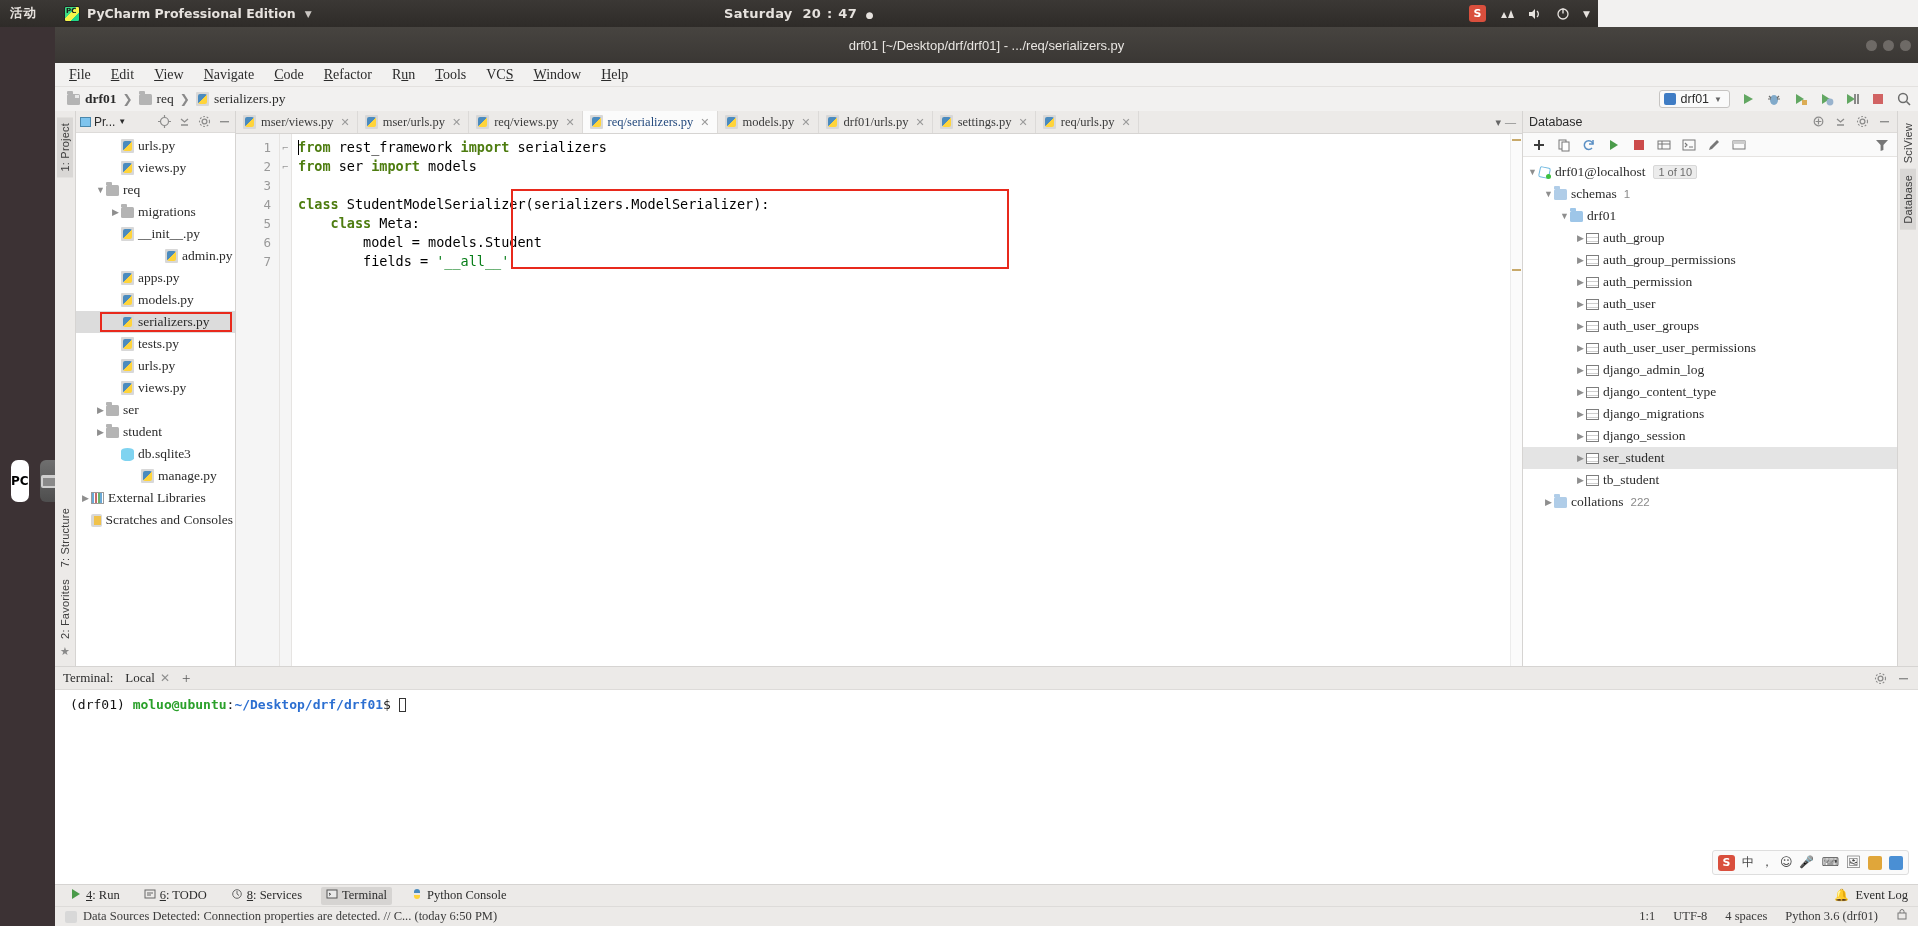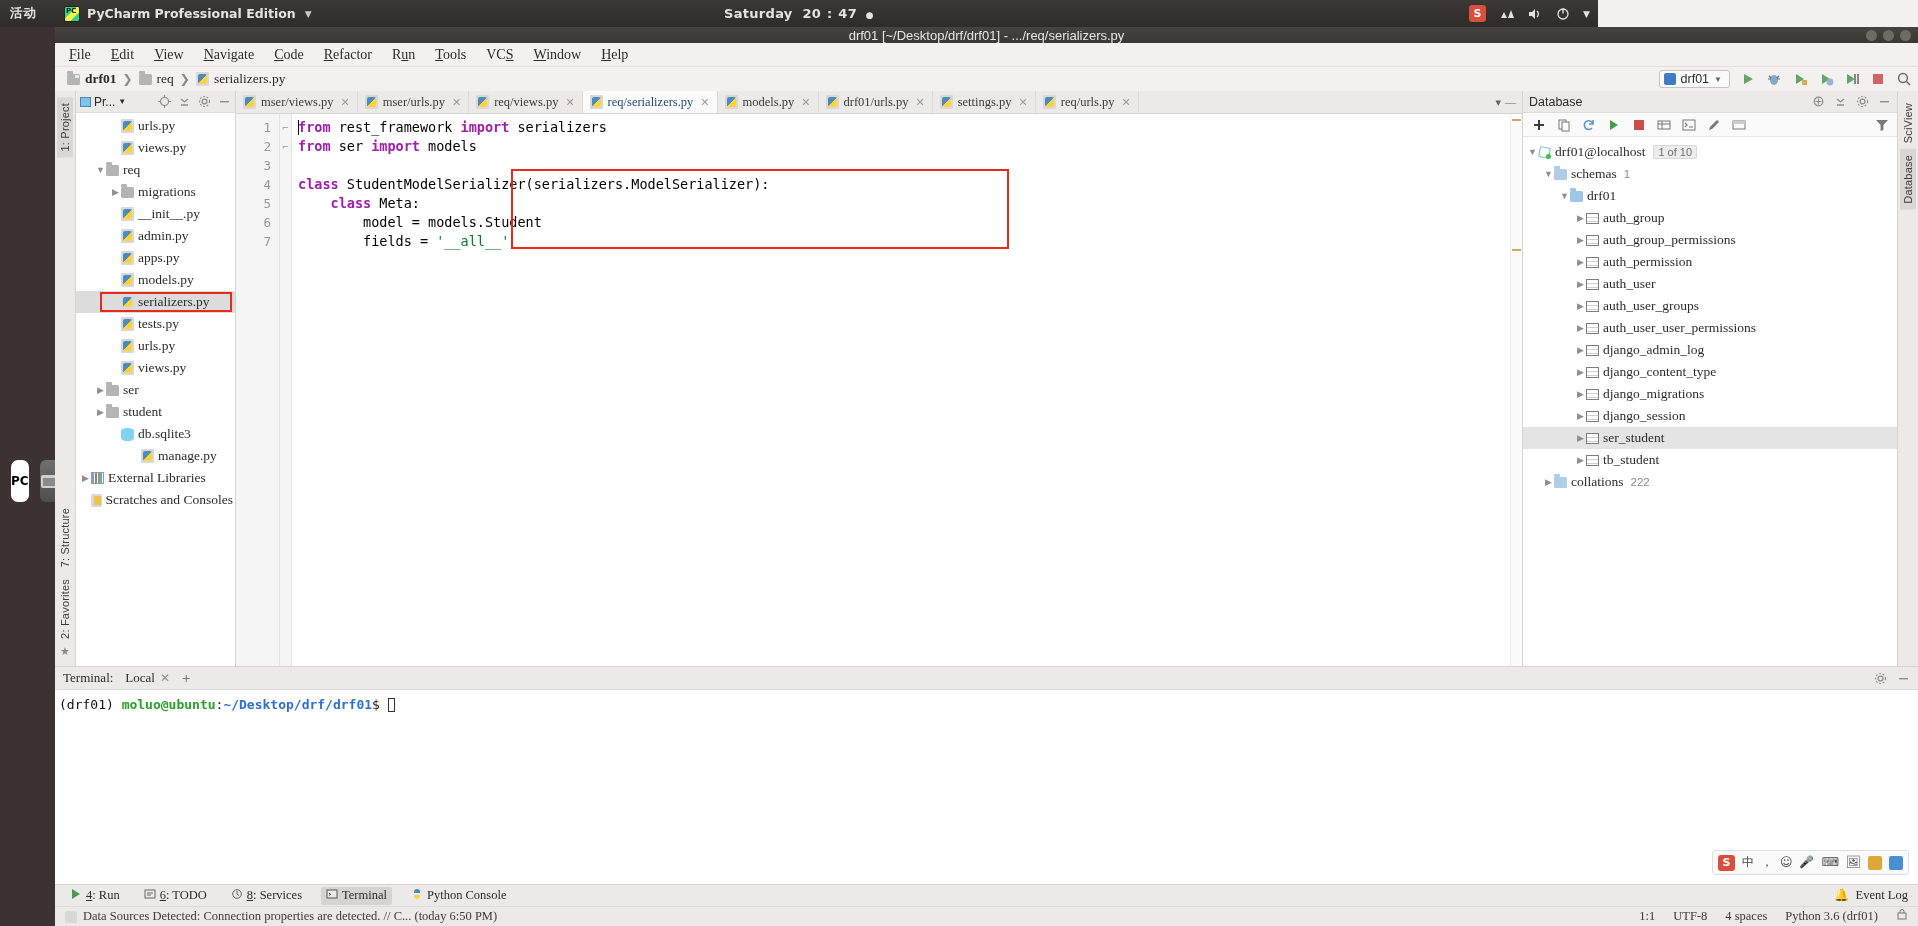--- a/index.html
+++ b/index.html
@@ -83,21 +83,21 @@
   .l-apps   { margin-top: auto; margin-bottom: 14px; background: transparent; }
   .dotgrid { display: grid; grid-template-columns: repeat(3, 5px); gap: 4px; }
   .dotgrid i { width: 5px; height: 5px; background: #e8e6e3; border-radius: 1px; display:block; }
 
   
   .pycharm {
     position: absolute; top: 27px; left: 55px; width: 1863px; height: 899px;
     background: #f2f1f0; display: flex; flex-direction: column;
   }
   .titlebar {
-    height: 16px; background: linear-gradient(to bottom,#474440,#3a3734);
+    height: 36px; background: linear-gradient(to bottom,#474440,#3a3734);
     color: #e9e6e2; display: flex; align-items: center; justify-content: center;
     font-size: 13px; position: relative;
     font-family: "Liberation Sans", sans-serif;
   }
   .win-btns { position: absolute; right: 7px; display: flex; gap: 6px; align-items: center; }
   .win-btns span {
     width: 11px; height: 11px; border-radius: 50%;
     background: #6e6a66; display: inline-block; position: relative;
   }
 
@@ -232,21 +232,21 @@
   .foldcol {
     width: 12px; background: #f5f5f5; border-right: 1px solid #e6e4e2;
     padding-top: 4px; font-family: "DejaVu Sans Mono", monospace; font-size: 10px;
     line-height: 19px; color: #999; text-align: center;
   }
   .code {
     flex: 1; padding: 4px 0 0 6px; position: relative;
     font-family: "DejaVu Sans Mono", monospace; font-size: 13.5px; line-height: 19px;
     white-space: pre; color: #000;
   }
-  .kw  { color: #a21caf; font-weight: bold; }
+  .kw  { color: #4d7c0f; font-weight: bold; }
   .str { color: #067d17; }
   .pln { color: #000000; }
   .cursor {
     display: inline-block; width: 1px; height: 15px; background: #000;
     vertical-align: -3px; margin-right: -1px;
   }
   .redbox-code {
     position: absolute; border: 2px solid #e8291c; pointer-events: none;
   }
   .editor-rightbar {
@@ -327,21 +327,21 @@
   }
   .termhdr {
     height: 23px; background: #eceae8; display: flex; align-items: center; gap: 12px;
     padding: 0 8px; border-bottom: 1px solid #dddbd9; font-size: 13px;
   }
   .termhdr .tlocal { display: flex; align-items: center; gap: 5px; }
   .termhdr .xs { color: #8e8e8e; font-size: 12px; }
   .termhdr .plus { color: #5a5a5a; font-size: 15px; }
   .termhdr .right { margin-left: auto; display: flex; gap: 9px; align-items: center; }
   .termbody {
-    flex: 1; background: #ffffff; padding: 5px 4px;
+    flex: 1; background: #ffffff; padding: 5px 15px;
     font-family: "DejaVu Sans Mono", monospace; font-size: 13px; line-height: 19px;
     color: #1a1a1a; position: relative; overflow: hidden;
   }
   .t-venv { color: #111; }
   .t-user { color: #2aa02a; font-weight: bold; }
   .t-path { color: #2c6fd1; font-weight: bold; }
   .t-curs { display:inline-block; width: 7px; height: 14px; border: 1px solid #333; vertical-align: -3px; }
   .ime-bar {
     position: absolute; right: 9px; bottom: 9px; display: flex; align-items: center; gap: 7px;
     background: #fafafa; border: 1px solid #dedede; border-radius: 3px; padding: 2px 5px;
@@ -607,21 +607,21 @@
             <div class="trow" style="padding-left: 34px;">
               <span class="arrow">▶</span>
               <span class="ic-folder"></span>
               <span class="tlabel">migrations</span>
             </div>
             <div class="trow" style="padding-left: 34px;">
               <span class="arrow none"></span>
               <span class="ic-py"></span>
               <span class="tlabel">__init__.py</span>
             </div>
-            <div class="trow" style="padding-left: 34px;">
+            <div class="trow" style="padding-left: 34px; margin-left: 44px;">
               <span class="arrow none"></span>
               <span class="ic-py"></span>
               <span class="tlabel">admin.py</span>
             </div>
             <div class="trow" style="padding-left: 34px;">
               <span class="arrow none"></span>
               <span class="ic-py"></span>
               <span class="tlabel">apps.py</span>
             </div>
             <div class="trow" style="padding-left: 34px;">

